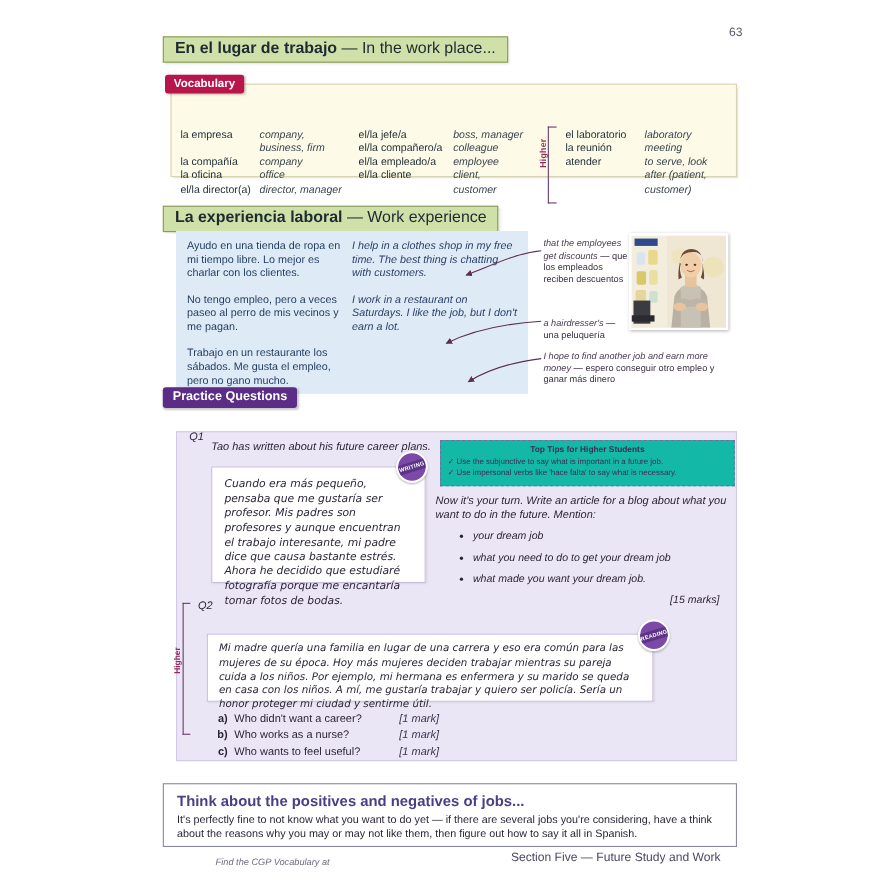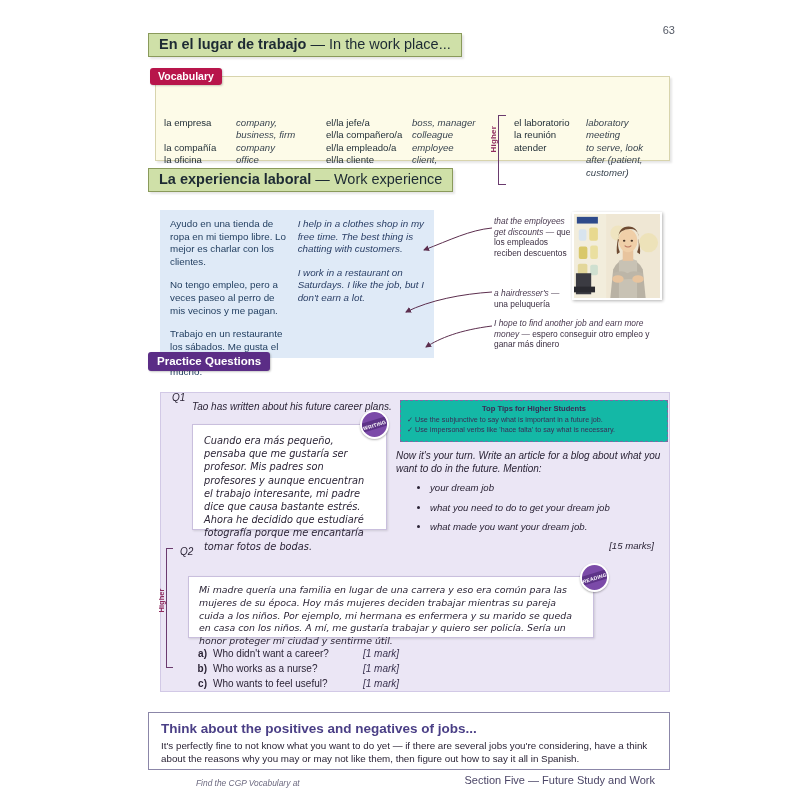--- a/index.html
+++ b/index.html
@@ -103,21 +103,21 @@
     font-size: 8px;
     font-weight: bold;
     color: #8e2b5e;
     letter-spacing: 0.2px;
   }
 
   
   .work-panel {
     position: absolute;
     left: 160px; top: 210px;
-    width: 274px; height: 148px;
+    width: 320px; height: 148px;
     background: #dfeaf7;
   }
   .work-cols {
     display: flex;
     padding: 8px 10px;
     font-size: 9.8px;
     line-height: 12.6px;
   }
   .work-col { width: 150px; }
   .work-col.es { color: #1d3a5c; padding-right: 8px; }
@@ -411,21 +411,21 @@
           <div class="v-row en">meeting</div>
           <div class="v-row en">to serve, look</div>
           <div class="v-row en">after (patient,</div>
           <div class="v-row en">customer)</div>
         </div>
       </div>
 
     </div>
   </div>
 
-  <div class="green-head" style="top:168px;">
+  <div class="green-head" style="top:187px;">
     <span class="sp">La experiencia laboral</span><span class="en"> — </span><span class="en">Work experience</span>
   </div>
 
   <div class="work-panel">
     <div class="work-cols">
       <div class="work-col es">
         <p>Ayudo en una tienda de ropa en mi tiempo libre.  Lo mejor es charlar con los clientes.</p>
         <p>No tengo empleo, pero a veces paseo al perro de mis vecinos y me pagan.</p>
         <p>Trabajo en un restaurante los sábados.  Me gusta el empleo, pero no gano mucho.</p>
       </div>

